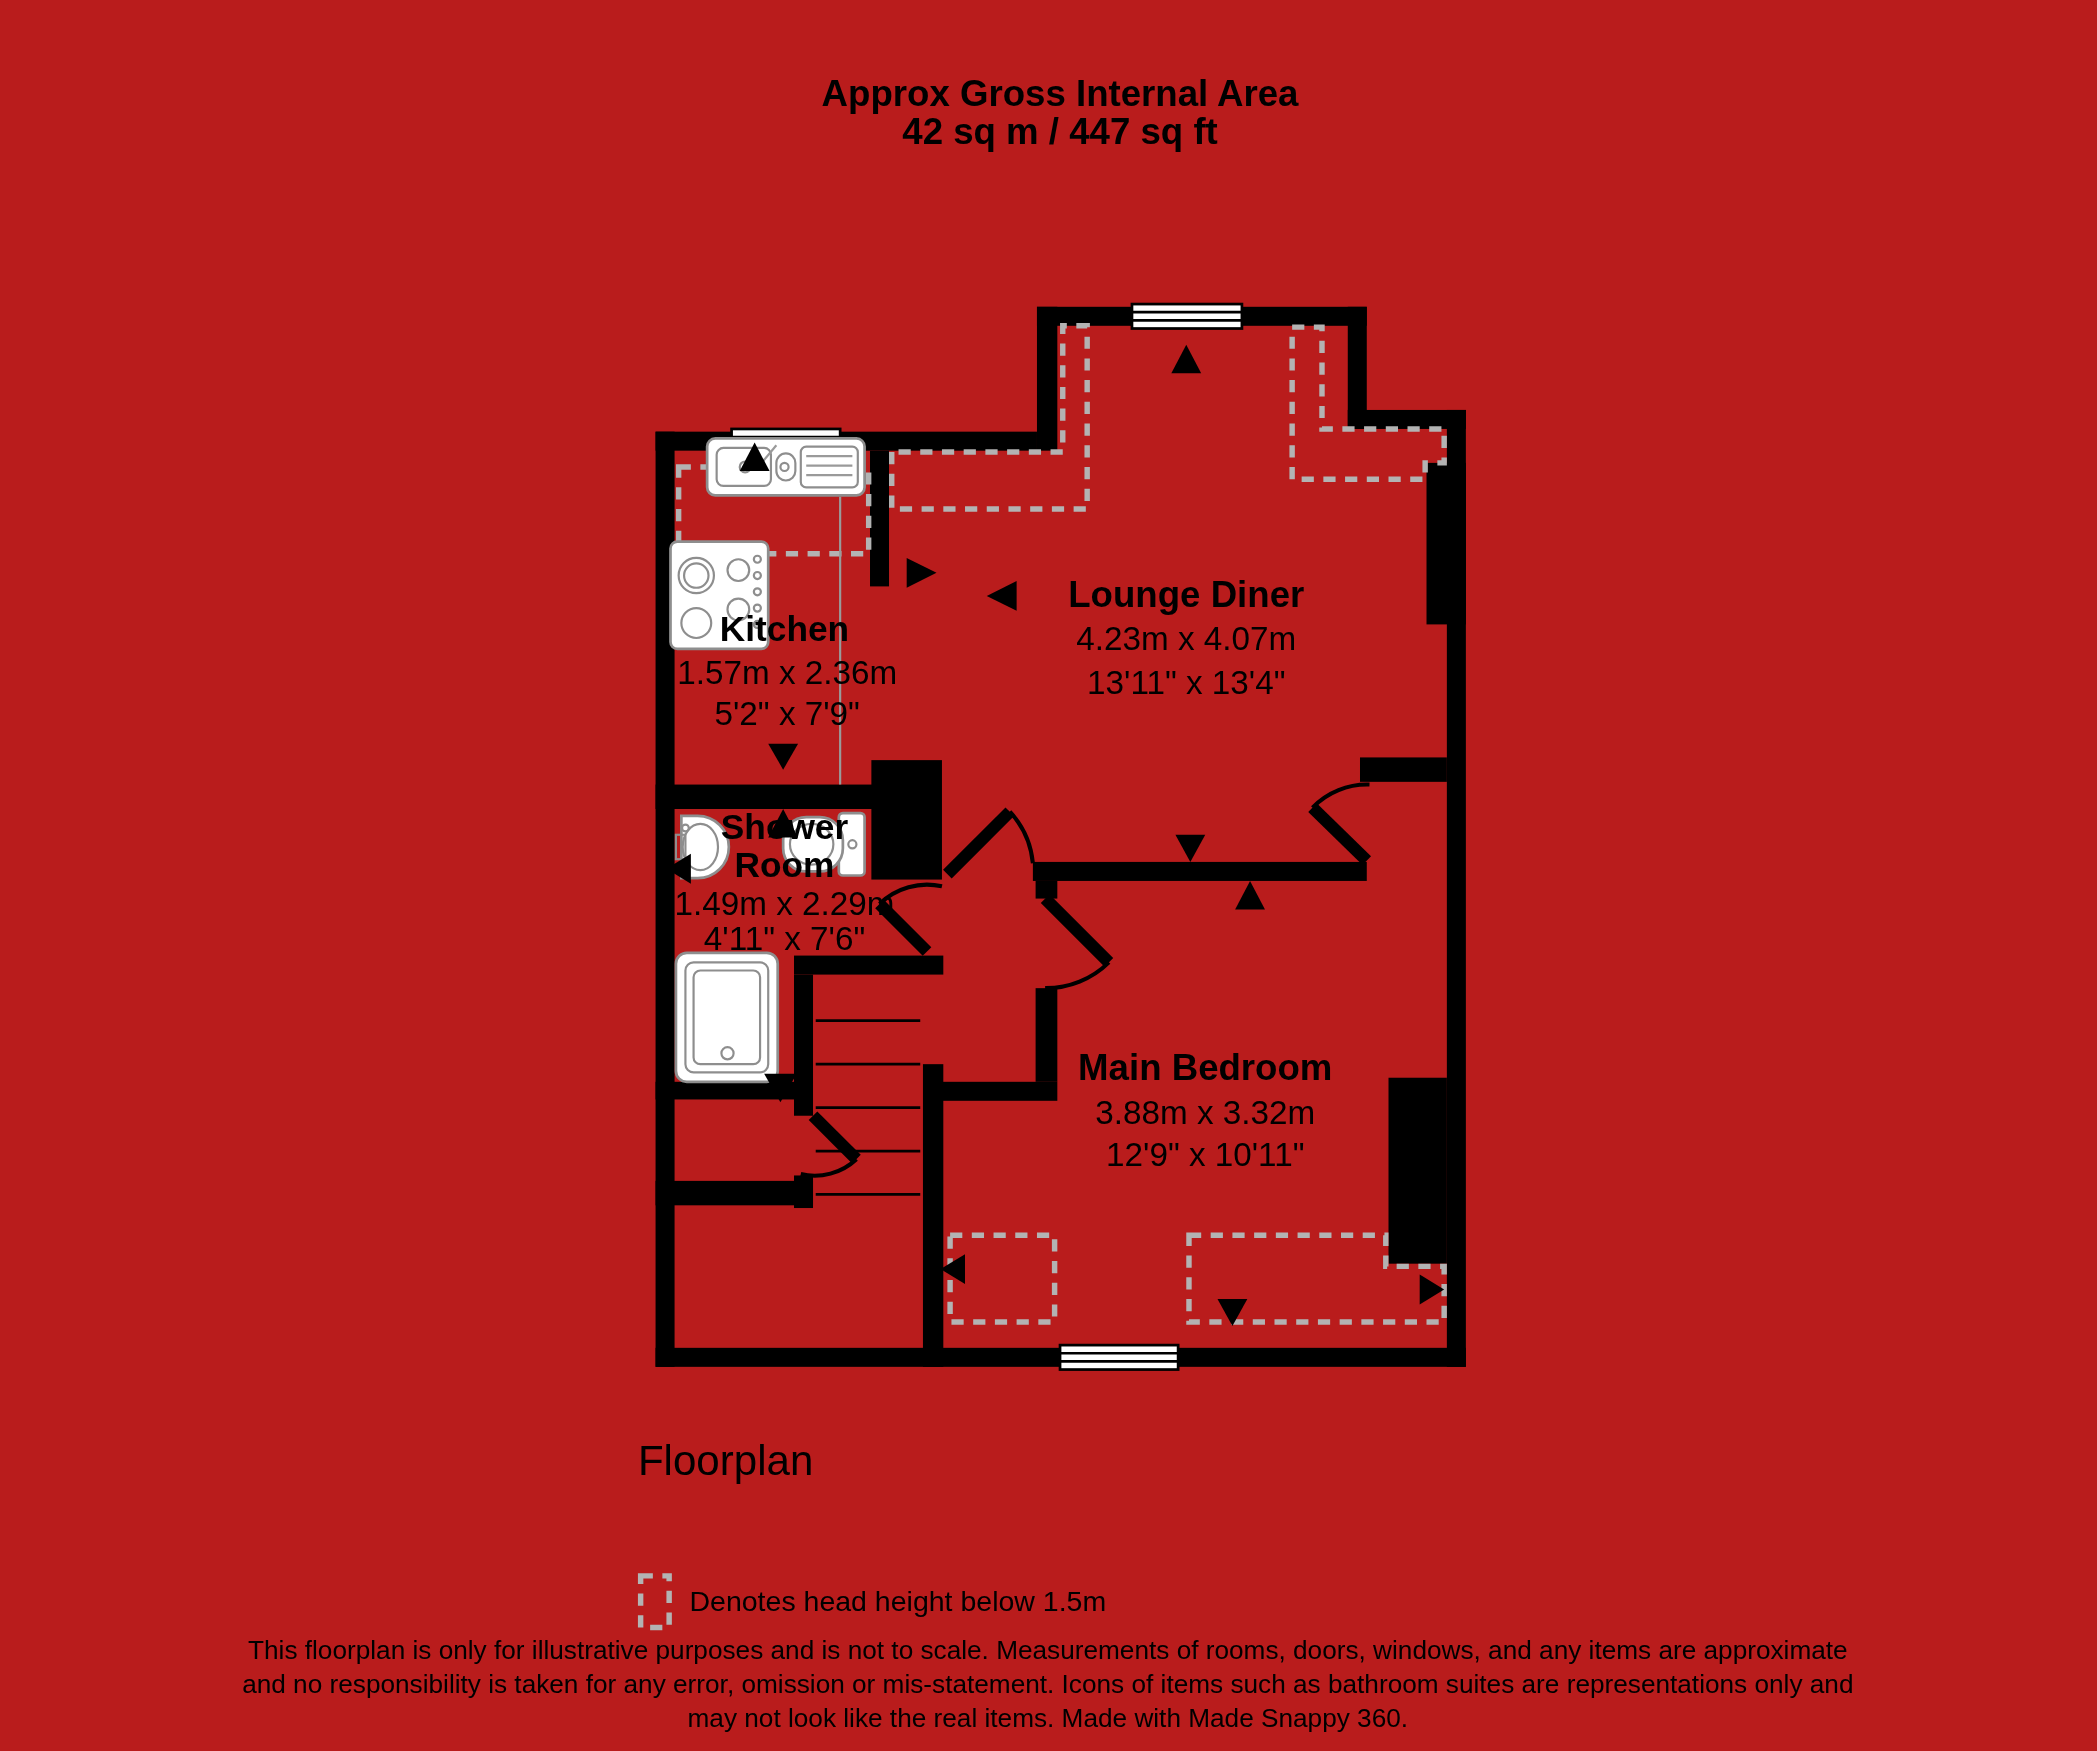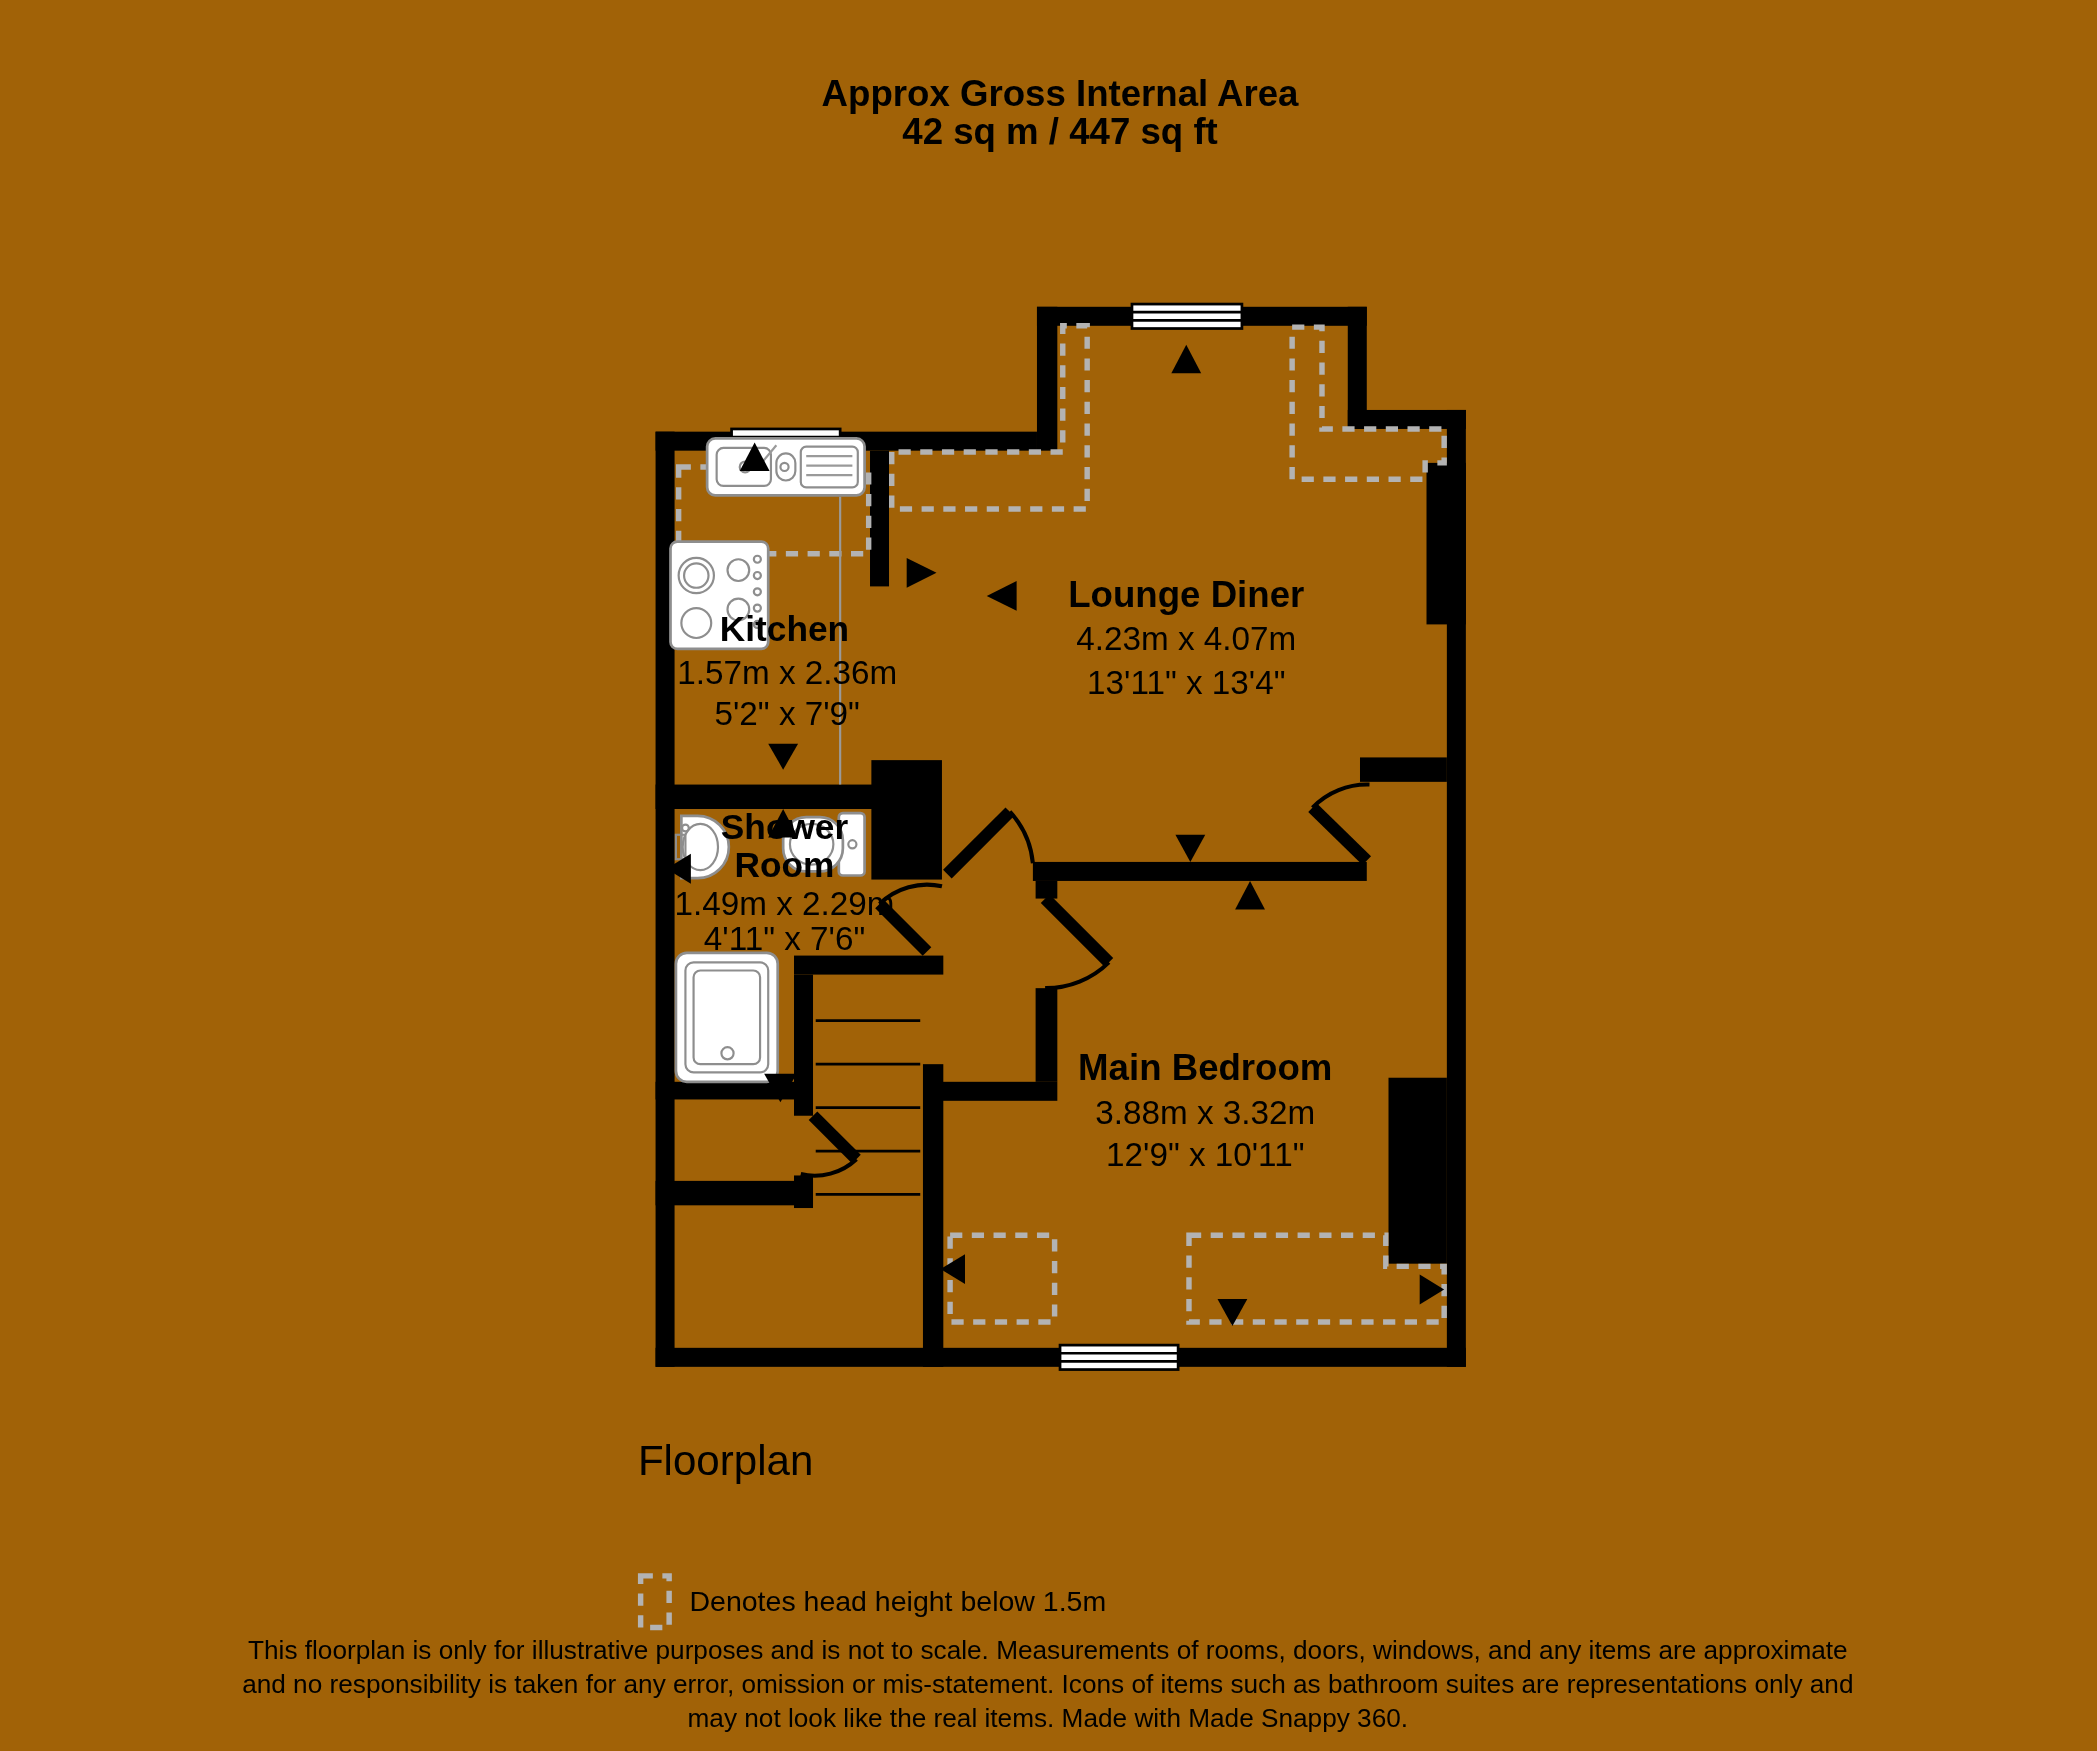--- a/index.html
+++ b/index.html
@@ -1,17 +1,17 @@
 <!DOCTYPE html>
 <html style="font-size:8.4px"><head>
 <meta charset="utf-8">
 <style>
   html,body{margin:0;padding:0;background:#ffffff;}
   body{font-family:"Liberation Sans", sans-serif;}
-  .stage{width:2097px;height:1751px;position:relative;background:#a16207;}
+  .stage{width:2097px;height:1751px;position:relative;background:#b91c1c;}
   svg{display:block;width:2097px;height:1751px;}
   text{fill:#000;}
   .title{font-size:27px;font-weight:bold;}
   .room-name{font-size:26px;font-weight:bold;}
   .room-name-lg{font-size:27px;font-weight:bold;}
   .room-dim{font-size:24.5px;}
   .section-label{font-size:31px;}
   .legend-text{font-size:21px;}
   .disclaimer{font-size:19.3px;}
   .wall{fill:#000000;stroke:none;}

